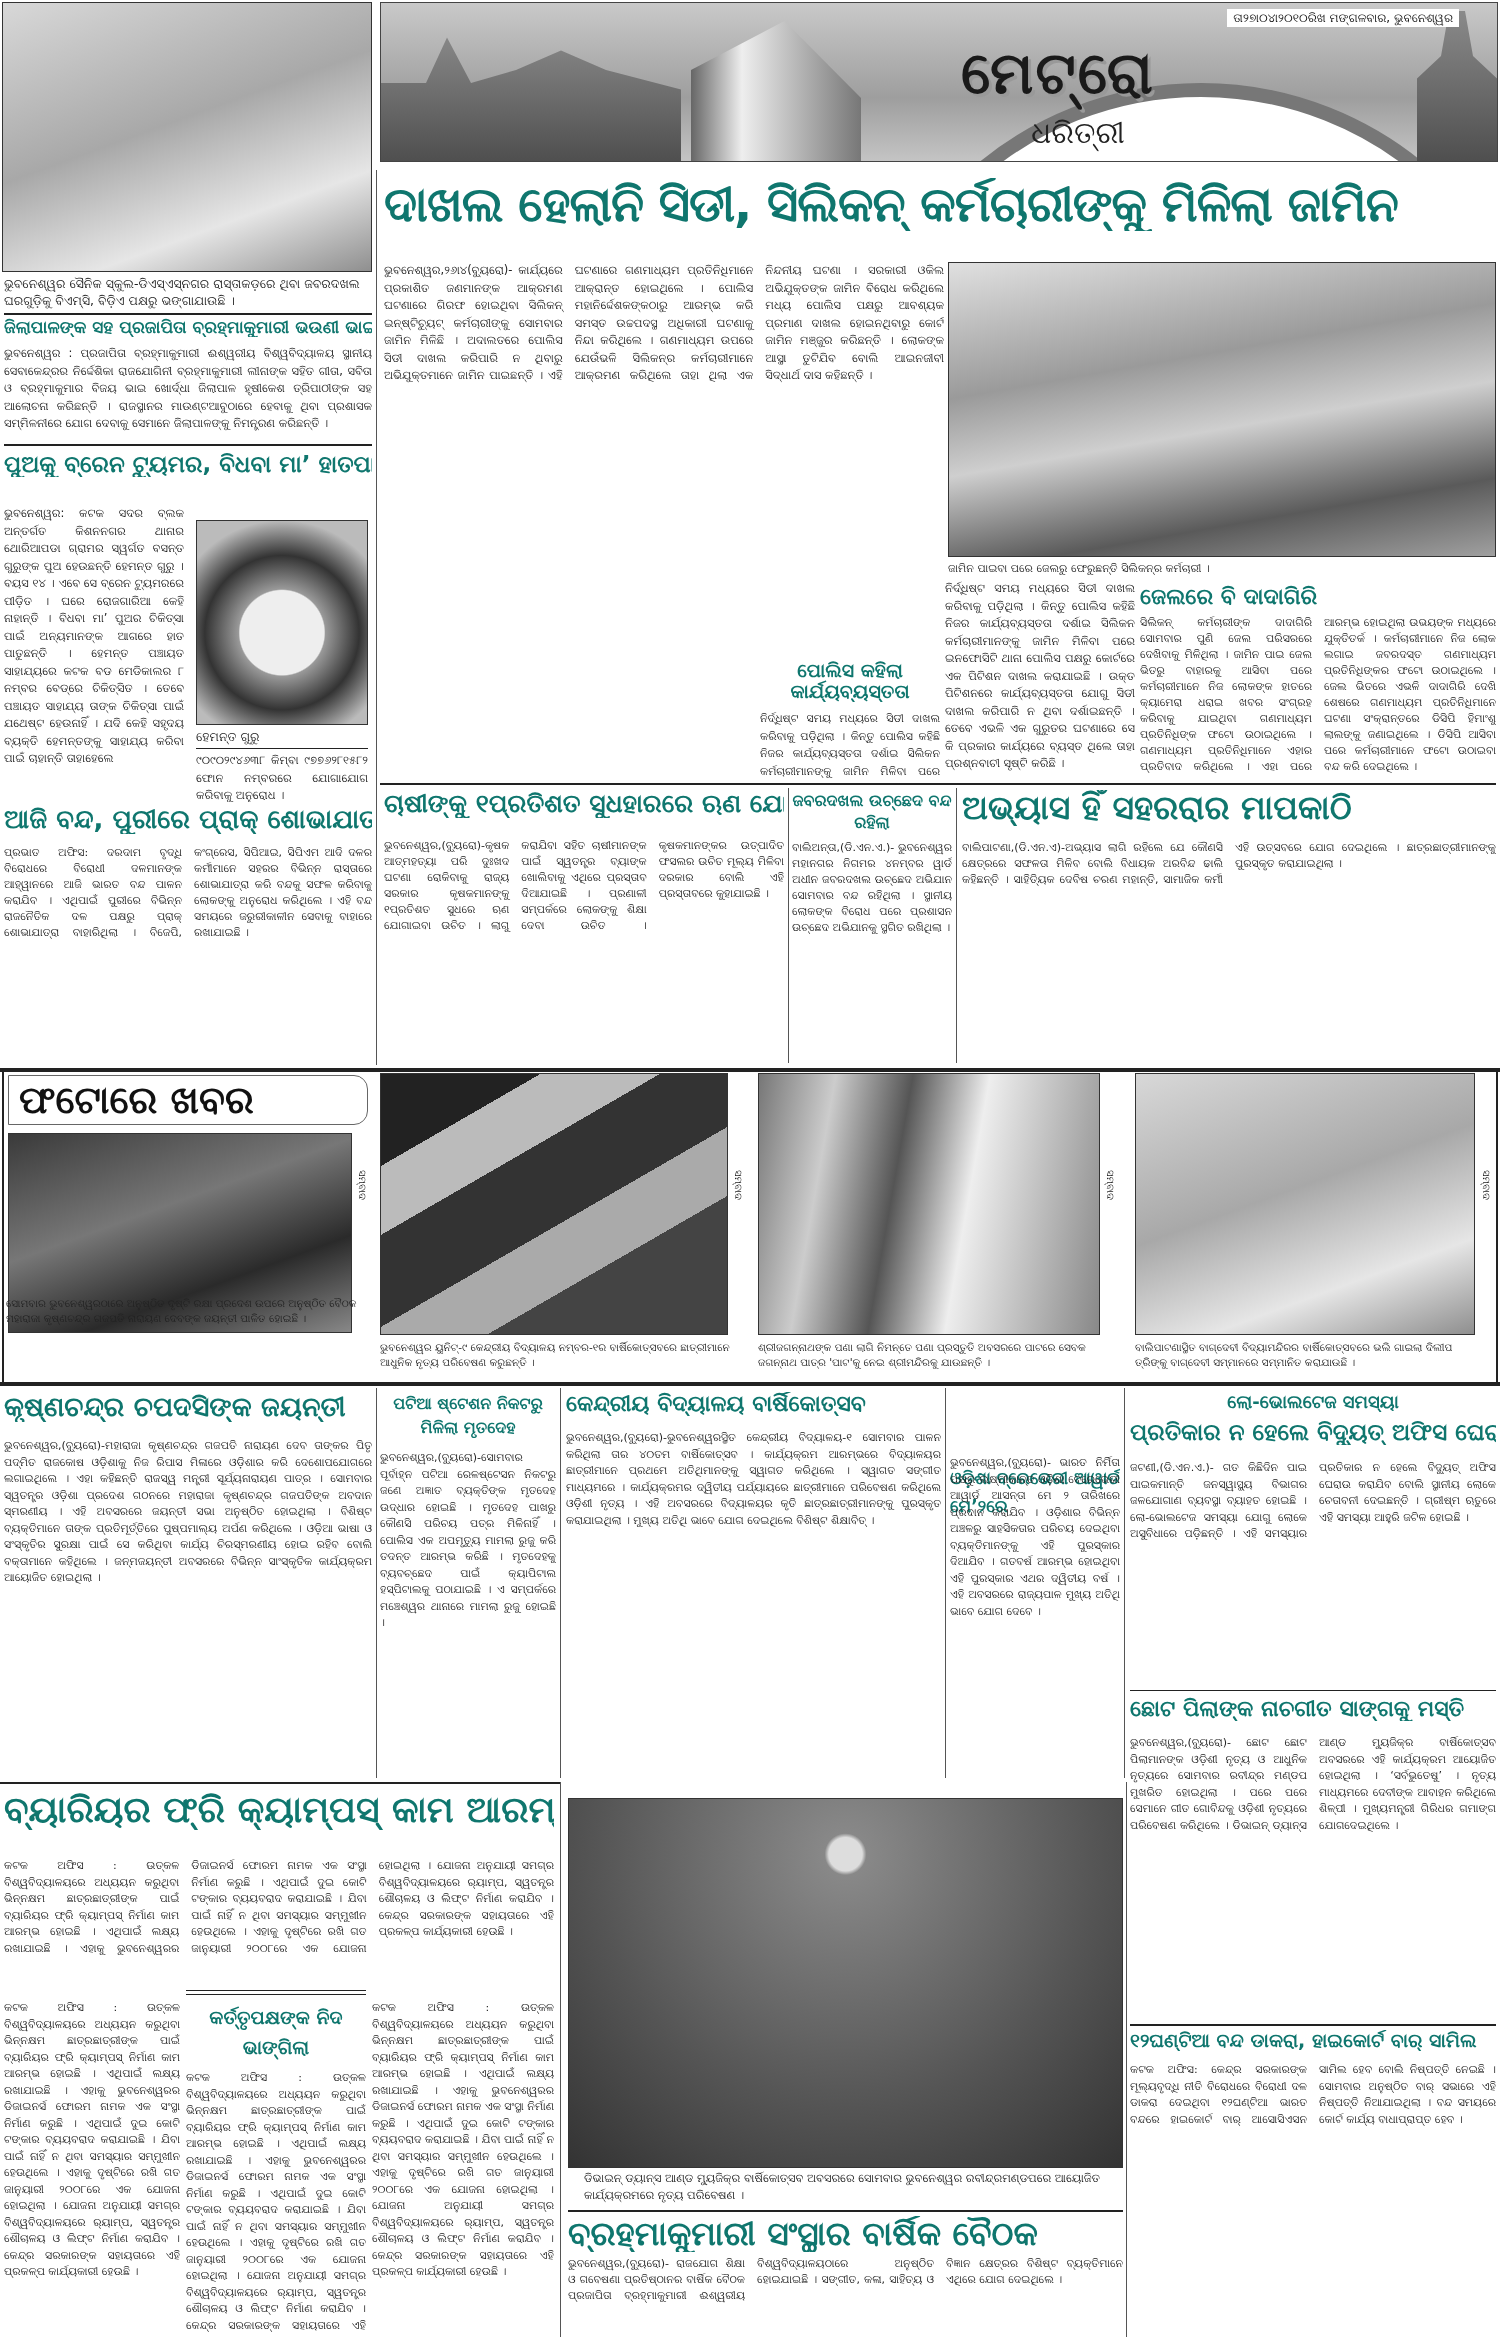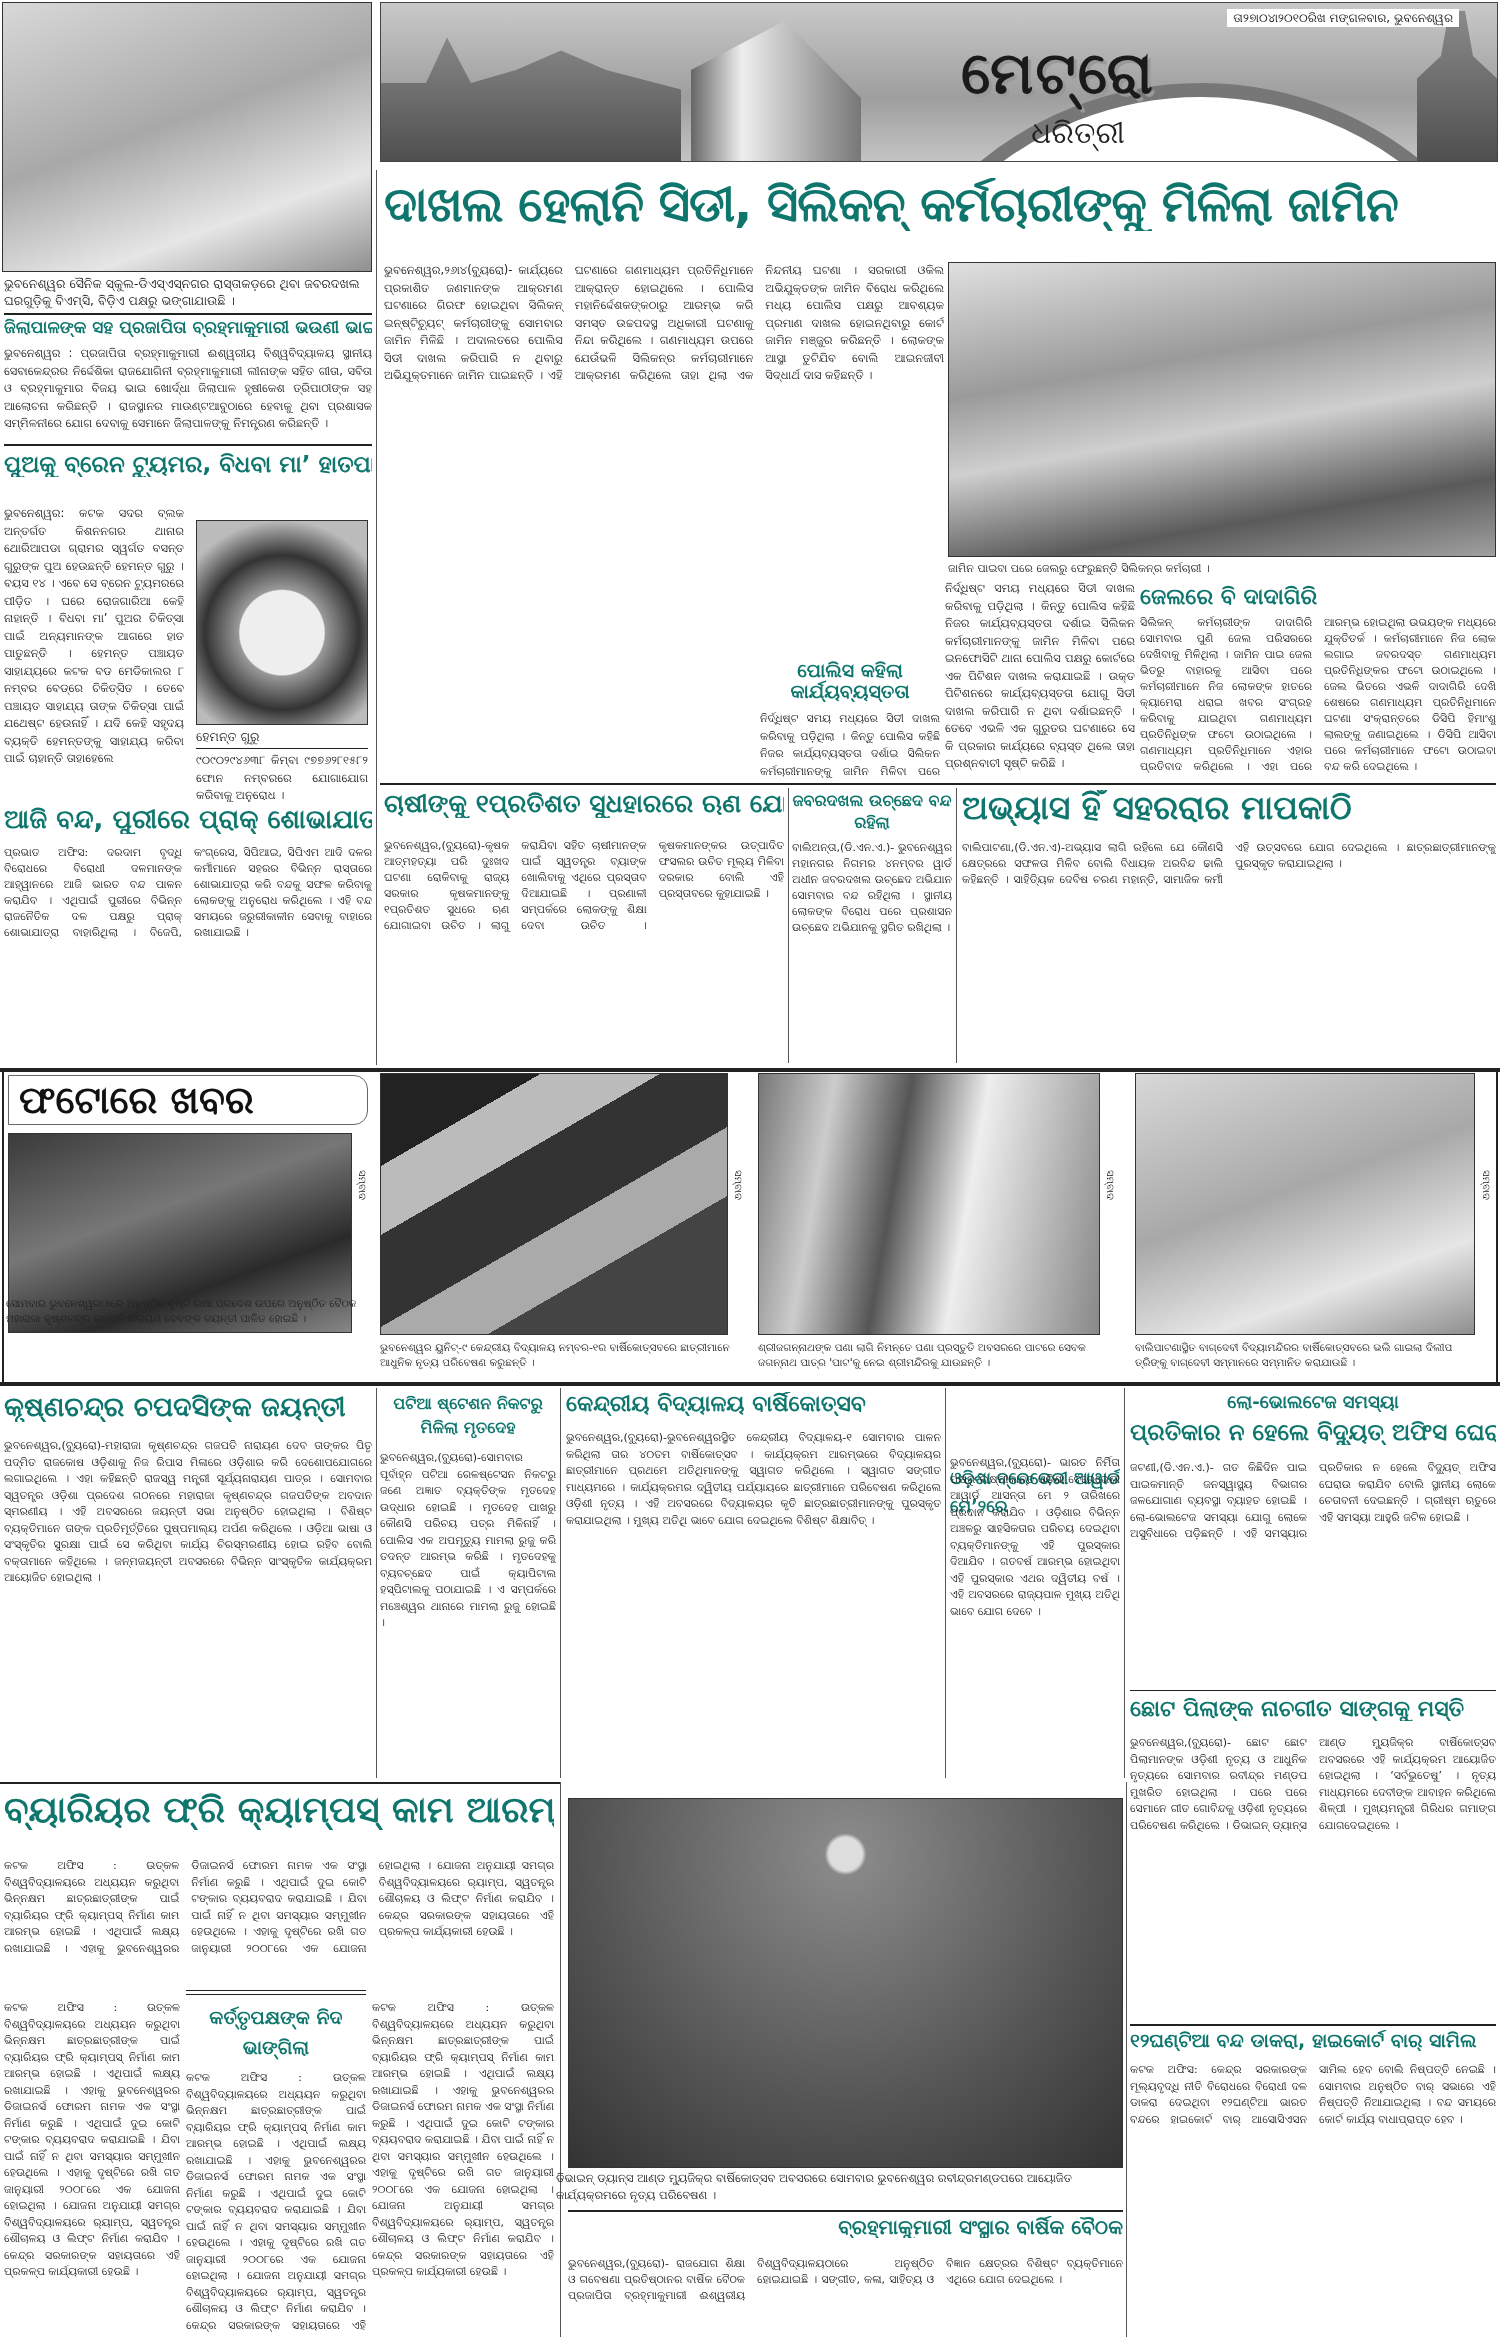--- a/index.html
+++ b/index.html
@@ -133,18 +133,18 @@
 <div class="body cols3" style="left:4px;top:1858px;width:550px;height:140px;font-size:11px;line-height:16.5px">କଟକ ଅଫିସ : ଉତ୍କଳ ବିଶ୍ୱବିଦ୍ୟାଳୟରେ ଅଧ୍ୟୟନ କରୁଥିବା ଭିନ୍ନକ୍ଷମ ଛାତ୍ରଛାତ୍ରୀଙ୍କ ପାଇଁ ବ୍ୟାରିୟର ଫ୍ରି କ୍ୟାମ୍ପସ୍ ନିର୍ମାଣ କାମ ଆରମ୍ଭ ହୋଇଛି । ଏଥିପାଇଁ ଲକ୍ଷ୍ୟ ରଖାଯାଇଛି । ଏହାକୁ ଭୁବନେଶ୍ୱରର ଡିଜାଇନର୍ସ ଫୋରମ ନାମକ ଏକ ସଂସ୍ଥା ନିର୍ମାଣ କରୁଛି । ଏଥିପାଇଁ ଦୁଇ କୋଟି ଟଙ୍କାର ବ୍ୟୟବରାଦ କରାଯାଇଛି । ଯିବା ପାଇଁ ନାହିଁ ନ ଥିବା ସମସ୍ୟାର ସମ୍ମୁଖୀନ ହେଉଥିଲେ । ଏହାକୁ ଦୃଷ୍ଟିରେ ରଖି ଗତ ଜାନୁୟାରୀ ୨୦୦୮ରେ ଏକ ଯୋଜନା ହୋଇଥିଲା । ଯୋଜନା ଅନୁଯାୟୀ ସମଗ୍ର ବିଶ୍ୱବିଦ୍ୟାଳୟରେ ର୍‍ୟାମ୍ପ, ସ୍ୱତନ୍ତ୍ର ଶୌଚାଳୟ ଓ ଲିଫ୍ଟ ନିର୍ମାଣ କରାଯିବ । କେନ୍ଦ୍ର ସରକାରଙ୍କ ସହାୟତାରେ ଏହି ପ୍ରକଳ୍ପ କାର୍ଯ୍ୟକାରୀ ହେଉଛି ।</div>
 <div class="rule" style="left:186px;top:1990px;width:180px;height:1px"></div>
 <div class="rule" style="left:186px;top:1994px;width:180px;height:1px"></div>
 <div class="hl" style="left:186px;top:2002px;width:180px;font-size:19px;text-align:center;white-space:normal;line-height:30px">କର୍ତ୍ତୃପକ୍ଷଙ୍କ ନିଦ ଭାଙ୍ଗିଲା</div>
 <div class="body" style="left:4px;top:2000px;width:176px;height:335px;font-size:11px;line-height:16.5px">କଟକ ଅଫିସ : ଉତ୍କଳ ବିଶ୍ୱବିଦ୍ୟାଳୟରେ ଅଧ୍ୟୟନ କରୁଥିବା ଭିନ୍ନକ୍ଷମ ଛାତ୍ରଛାତ୍ରୀଙ୍କ ପାଇଁ ବ୍ୟାରିୟର ଫ୍ରି କ୍ୟାମ୍ପସ୍ ନିର୍ମାଣ କାମ ଆରମ୍ଭ ହୋଇଛି । ଏଥିପାଇଁ ଲକ୍ଷ୍ୟ ରଖାଯାଇଛି । ଏହାକୁ ଭୁବନେଶ୍ୱରର ଡିଜାଇନର୍ସ ଫୋରମ ନାମକ ଏକ ସଂସ୍ଥା ନିର୍ମାଣ କରୁଛି । ଏଥିପାଇଁ ଦୁଇ କୋଟି ଟଙ୍କାର ବ୍ୟୟବରାଦ କରାଯାଇଛି । ଯିବା ପାଇଁ ନାହିଁ ନ ଥିବା ସମସ୍ୟାର ସମ୍ମୁଖୀନ ହେଉଥିଲେ । ଏହାକୁ ଦୃଷ୍ଟିରେ ରଖି ଗତ ଜାନୁୟାରୀ ୨୦୦୮ରେ ଏକ ଯୋଜନା ହୋଇଥିଲା । ଯୋଜନା ଅନୁଯାୟୀ ସମଗ୍ର ବିଶ୍ୱବିଦ୍ୟାଳୟରେ ର୍‍ୟାମ୍ପ, ସ୍ୱତନ୍ତ୍ର ଶୌଚାଳୟ ଓ ଲିଫ୍ଟ ନିର୍ମାଣ କରାଯିବ । କେନ୍ଦ୍ର ସରକାରଙ୍କ ସହାୟତାରେ ଏହି ପ୍ରକଳ୍ପ କାର୍ଯ୍ୟକାରୀ ହେଉଛି ।</div>
 <div class="body" style="left:186px;top:2070px;width:180px;height:265px;font-size:11px;line-height:16.5px">କଟକ ଅଫିସ : ଉତ୍କଳ ବିଶ୍ୱବିଦ୍ୟାଳୟରେ ଅଧ୍ୟୟନ କରୁଥିବା ଭିନ୍ନକ୍ଷମ ଛାତ୍ରଛାତ୍ରୀଙ୍କ ପାଇଁ ବ୍ୟାରିୟର ଫ୍ରି କ୍ୟାମ୍ପସ୍ ନିର୍ମାଣ କାମ ଆରମ୍ଭ ହୋଇଛି । ଏଥିପାଇଁ ଲକ୍ଷ୍ୟ ରଖାଯାଇଛି । ଏହାକୁ ଭୁବନେଶ୍ୱରର ଡିଜାଇନର୍ସ ଫୋରମ ନାମକ ଏକ ସଂସ୍ଥା ନିର୍ମାଣ କରୁଛି । ଏଥିପାଇଁ ଦୁଇ କୋଟି ଟଙ୍କାର ବ୍ୟୟବରାଦ କରାଯାଇଛି । ଯିବା ପାଇଁ ନାହିଁ ନ ଥିବା ସମସ୍ୟାର ସମ୍ମୁଖୀନ ହେଉଥିଲେ । ଏହାକୁ ଦୃଷ୍ଟିରେ ରଖି ଗତ ଜାନୁୟାରୀ ୨୦୦୮ରେ ଏକ ଯୋଜନା ହୋଇଥିଲା । ଯୋଜନା ଅନୁଯାୟୀ ସମଗ୍ର ବିଶ୍ୱବିଦ୍ୟାଳୟରେ ର୍‍ୟାମ୍ପ, ସ୍ୱତନ୍ତ୍ର ଶୌଚାଳୟ ଓ ଲିଫ୍ଟ ନିର୍ମାଣ କରାଯିବ । କେନ୍ଦ୍ର ସରକାରଙ୍କ ସହାୟତାରେ ଏହି ପ୍ରକଳ୍ପ କାର୍ଯ୍ୟକାରୀ ହେଉଛି ।</div>
 <div class="body" style="left:372px;top:2000px;width:182px;height:335px;font-size:11px;line-height:16.5px">କଟକ ଅଫିସ : ଉତ୍କଳ ବିଶ୍ୱବିଦ୍ୟାଳୟରେ ଅଧ୍ୟୟନ କରୁଥିବା ଭିନ୍ନକ୍ଷମ ଛାତ୍ରଛାତ୍ରୀଙ୍କ ପାଇଁ ବ୍ୟାରିୟର ଫ୍ରି କ୍ୟାମ୍ପସ୍ ନିର୍ମାଣ କାମ ଆରମ୍ଭ ହୋଇଛି । ଏଥିପାଇଁ ଲକ୍ଷ୍ୟ ରଖାଯାଇଛି । ଏହାକୁ ଭୁବନେଶ୍ୱରର ଡିଜାଇନର୍ସ ଫୋରମ ନାମକ ଏକ ସଂସ୍ଥା ନିର୍ମାଣ କରୁଛି । ଏଥିପାଇଁ ଦୁଇ କୋଟି ଟଙ୍କାର ବ୍ୟୟବରାଦ କରାଯାଇଛି । ଯିବା ପାଇଁ ନାହିଁ ନ ଥିବା ସମସ୍ୟାର ସମ୍ମୁଖୀନ ହେଉଥିଲେ । ଏହାକୁ ଦୃଷ୍ଟିରେ ରଖି ଗତ ଜାନୁୟାରୀ ୨୦୦୮ରେ ଏକ ଯୋଜନା ହୋଇଥିଲା । ଯୋଜନା ଅନୁଯାୟୀ ସମଗ୍ର ବିଶ୍ୱବିଦ୍ୟାଳୟରେ ର୍‍ୟାମ୍ପ, ସ୍ୱତନ୍ତ୍ର ଶୌଚାଳୟ ଓ ଲିଫ୍ଟ ନିର୍ମାଣ କରାଯିବ । କେନ୍ଦ୍ର ସରକାରଙ୍କ ସହାୟତାରେ ଏହି ପ୍ରକଳ୍ପ କାର୍ଯ୍ୟକାରୀ ହେଉଛି ।</div>
 <div class="vrule" style="left:560px;top:1782px;height:555px"></div>
 
 <div class="photo" style="left:568px;top:1798px;width:555px;height:370px;background:radial-gradient(circle at 50% 15%,#ddd 0 4%,#888 5%,#555 60%,#333)"></div>
-<div class="cap" style="left:556px;top:2170px;width:555px;font-size:11.5px">ଡିଭାଇନ୍ ଡ୍ୟାନ୍ସ ଆଣ୍ଡ ମ୍ୟୁଜିକ୍‌ର ବାର୍ଷିକୋତ୍ସବ ଅବସରରେ ସୋମବାର ଭୁବନେଶ୍ୱର ରବୀନ୍ଦ୍ରମଣ୍ଡପରେ ଆୟୋଜିତ କାର୍ଯ୍ୟକ୍ରମରେ ନୃତ୍ୟ ପରିବେଷଣ ।</div>
+<div class="cap" style="left:584px;top:2170px;width:555px;font-size:11.5px">ଡିଭାଇନ୍ ଡ୍ୟାନ୍ସ ଆଣ୍ଡ ମ୍ୟୁଜିକ୍‌ର ବାର୍ଷିକୋତ୍ସବ ଅବସରରେ ସୋମବାର ଭୁବନେଶ୍ୱର ରବୀନ୍ଦ୍ରମଣ୍ଡପରେ ଆୟୋଜିତ କାର୍ଯ୍ୟକ୍ରମରେ ନୃତ୍ୟ ପରିବେଷଣ ।</div>
 <div class="rule" style="left:568px;top:2210px;width:555px;height:2px"></div>
 
-<div class="hl" style="left:568px;top:2216px;width:555px;font-size:20px;text-align:right">ବ୍ରହ୍ମାକୁମାରୀ ସଂସ୍ଥାର ବାର୍ଷିକ ବୈଠକ</div>
+<div class="hl" style="left:568px;top:2216px;width:555px;font-size:33px;text-align:left">ବ୍ରହ୍ମାକୁମାରୀ ସଂସ୍ଥାର ବାର୍ଷିକ ବୈଠକ</div>
 <div class="body cols3" style="left:568px;top:2256px;width:555px;height:80px;font-size:11px;line-height:16px">ଭୁବନେଶ୍ୱର,(ବ୍ୟୁରୋ)- ରାଜଯୋଗ ଶିକ୍ଷା ଓ ଗବେଷଣା ପ୍ରତିଷ୍ଠାନର ବାର୍ଷିକ ବୈଠକ ପ୍ରଜାପିତା ବ୍ରହ୍ମାକୁମାରୀ ଈଶ୍ୱରୀୟ ବିଶ୍ୱବିଦ୍ୟାଳୟଠାରେ ଅନୁଷ୍ଠିତ ହୋଇଯାଇଛି । ସଙ୍ଗୀତ, କଳା, ସାହିତ୍ୟ ଓ ବିଜ୍ଞାନ କ୍ଷେତ୍ରର ବିଶିଷ୍ଟ ବ୍ୟକ୍ତିମାନେ ଏଥିରେ ଯୋଗ ଦେଇଥିଲେ ।</div>
 <div class="vrule" style="left:1126px;top:1782px;height:555px"></div>
 
 </body></html>

